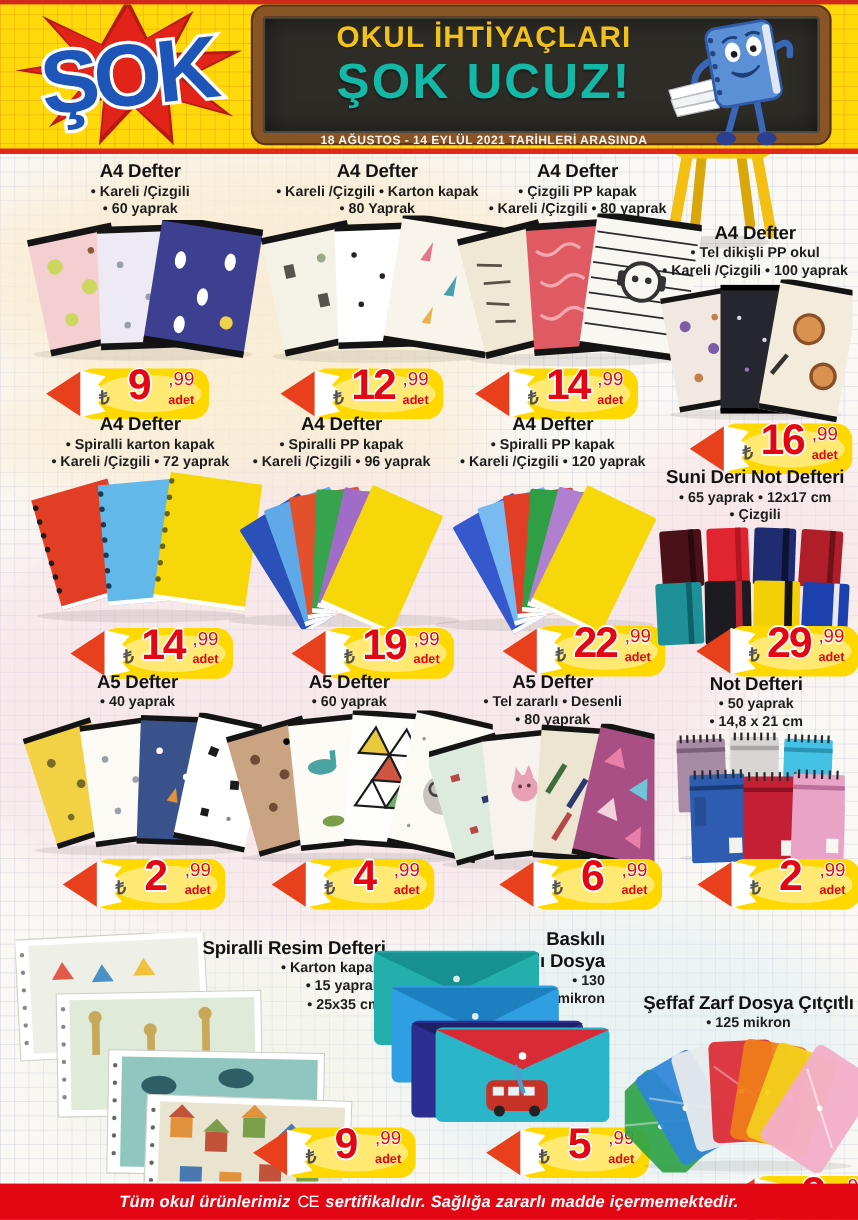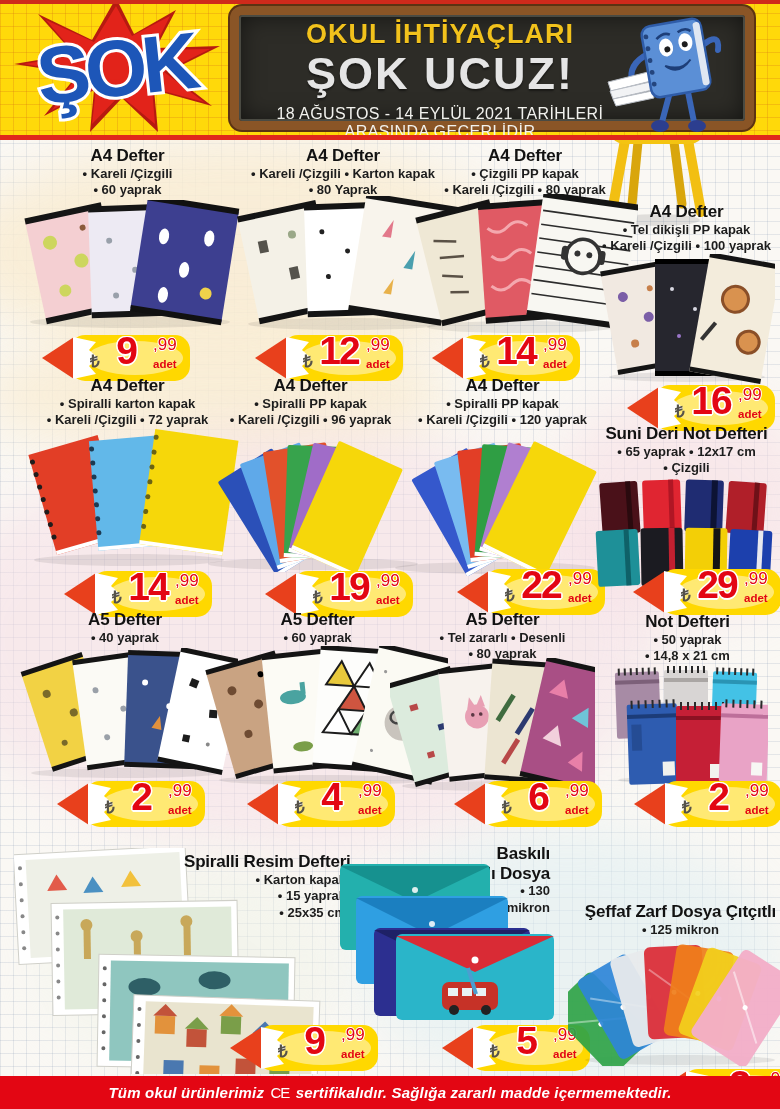--- a/index.html
+++ b/index.html
@@ -20,23 +20,23 @@
     background-size:13px 13px,13px 13px,auto;z-index:3;}
   .redline-top{position:absolute;left:0;top:0;width:100%;height:4px;background:#cf2a1b;}
   .redline-bot{position:absolute;left:0;bottom:0;width:100%;height:5px;background:#e0281c;}
   .logo-svg{position:absolute;left:8px;top:4px;}
   .board{position:absolute;left:230px;top:6px;width:524px;height:124px;background:#2d2c27;
     border:9px solid #8a5526;border-radius:12px;
     box-shadow:0 0 0 2px #5c3312, inset 0 0 0 2px #4a4a42, inset 0 0 24px rgba(0,0,0,.6);}
   .board-inner{position:absolute;left:24px;right:128px;top:4px;text-align:center;}
   .board-l1{color:#f2c21c;font-weight:800;font-size:27px;letter-spacing:1px;
     text-shadow:0 1px 0 rgba(0,0,0,.5);}
-  .board-l2{color:#e5e5e5;font-weight:800;font-size:45px;letter-spacing:2px;margin-top:-2px;
+  .board-l2{color:#14b8a6;font-weight:800;font-size:45px;letter-spacing:2px;margin-top:-2px;
     text-shadow:0 2px 2px rgba(0,0,0,.45);}
-  .board-l3{color:#f2f2ee;font-weight:400;font-size:16px;letter-spacing:.4px;margin-top:5px;}
+  .board-l3{color:#f2f2ee;font-weight:700;font-size:11px;letter-spacing:.4px;margin-top:22px;}
   .mascot{position:absolute;left:588px;top:2px;z-index:4;}
   .stool{position:absolute;left:600px;top:100px;z-index:2;}
   
   .card{position:absolute;z-index:2;}
   .txt{position:absolute;left:0;right:0;top:0;text-align:center;}
   .ttl{font-weight:800;font-size:17px;color:#121212;letter-spacing:-.2px;line-height:1.15;}
   .sp{font-weight:700;font-size:13px;color:#1d1d1d;line-height:1.3;}
   .nw{white-space:nowrap;}
   .txt.ra{text-align:right;}
   .img{position:absolute;}
@@ -274,21 +274,21 @@
       <span class="frac">
           <span class="dec">,99</span>
           <span class="unit">adet</span>
         </span>
     </div>
   </div>
 
   <div class="card" style="left:593px;top:202px;width:187px;height:235px;">
     <div class="txt">
       <div class="ttl">A4 Defter</div>
-      <div class="sp nw">• Tel dikişli PP kapak</div>
+      <div class="sp nw">• Tel dikişli PP okul</div>
       <div class="sp nw">• Kareli /Çizgili • 100 yaprak</div>
     </div>
     <svg class="img" style="left:4px;top:52px;" width="178" height="130" viewBox="0 0 178 130">
       <ellipse cx="90" cy="123" rx="78" ry="5" fill="rgba(0,0,0,.08)"></ellipse>
       <g transform="rotate(-10 45 65)">
         <rect x="12" y="14" width="64" height="100" fill="#f1e9e1"></rect>
         <rect x="12" y="11" width="64" height="5" fill="#141414"></rect>
           <rect x="12" y="111" width="64" height="5" fill="#141414"></rect>
         <circle cx="30" cy="40" r="5" fill="#7b5ea7"></circle>
           <circle cx="52" cy="64" r="5" fill="#7b5ea7"></circle>

